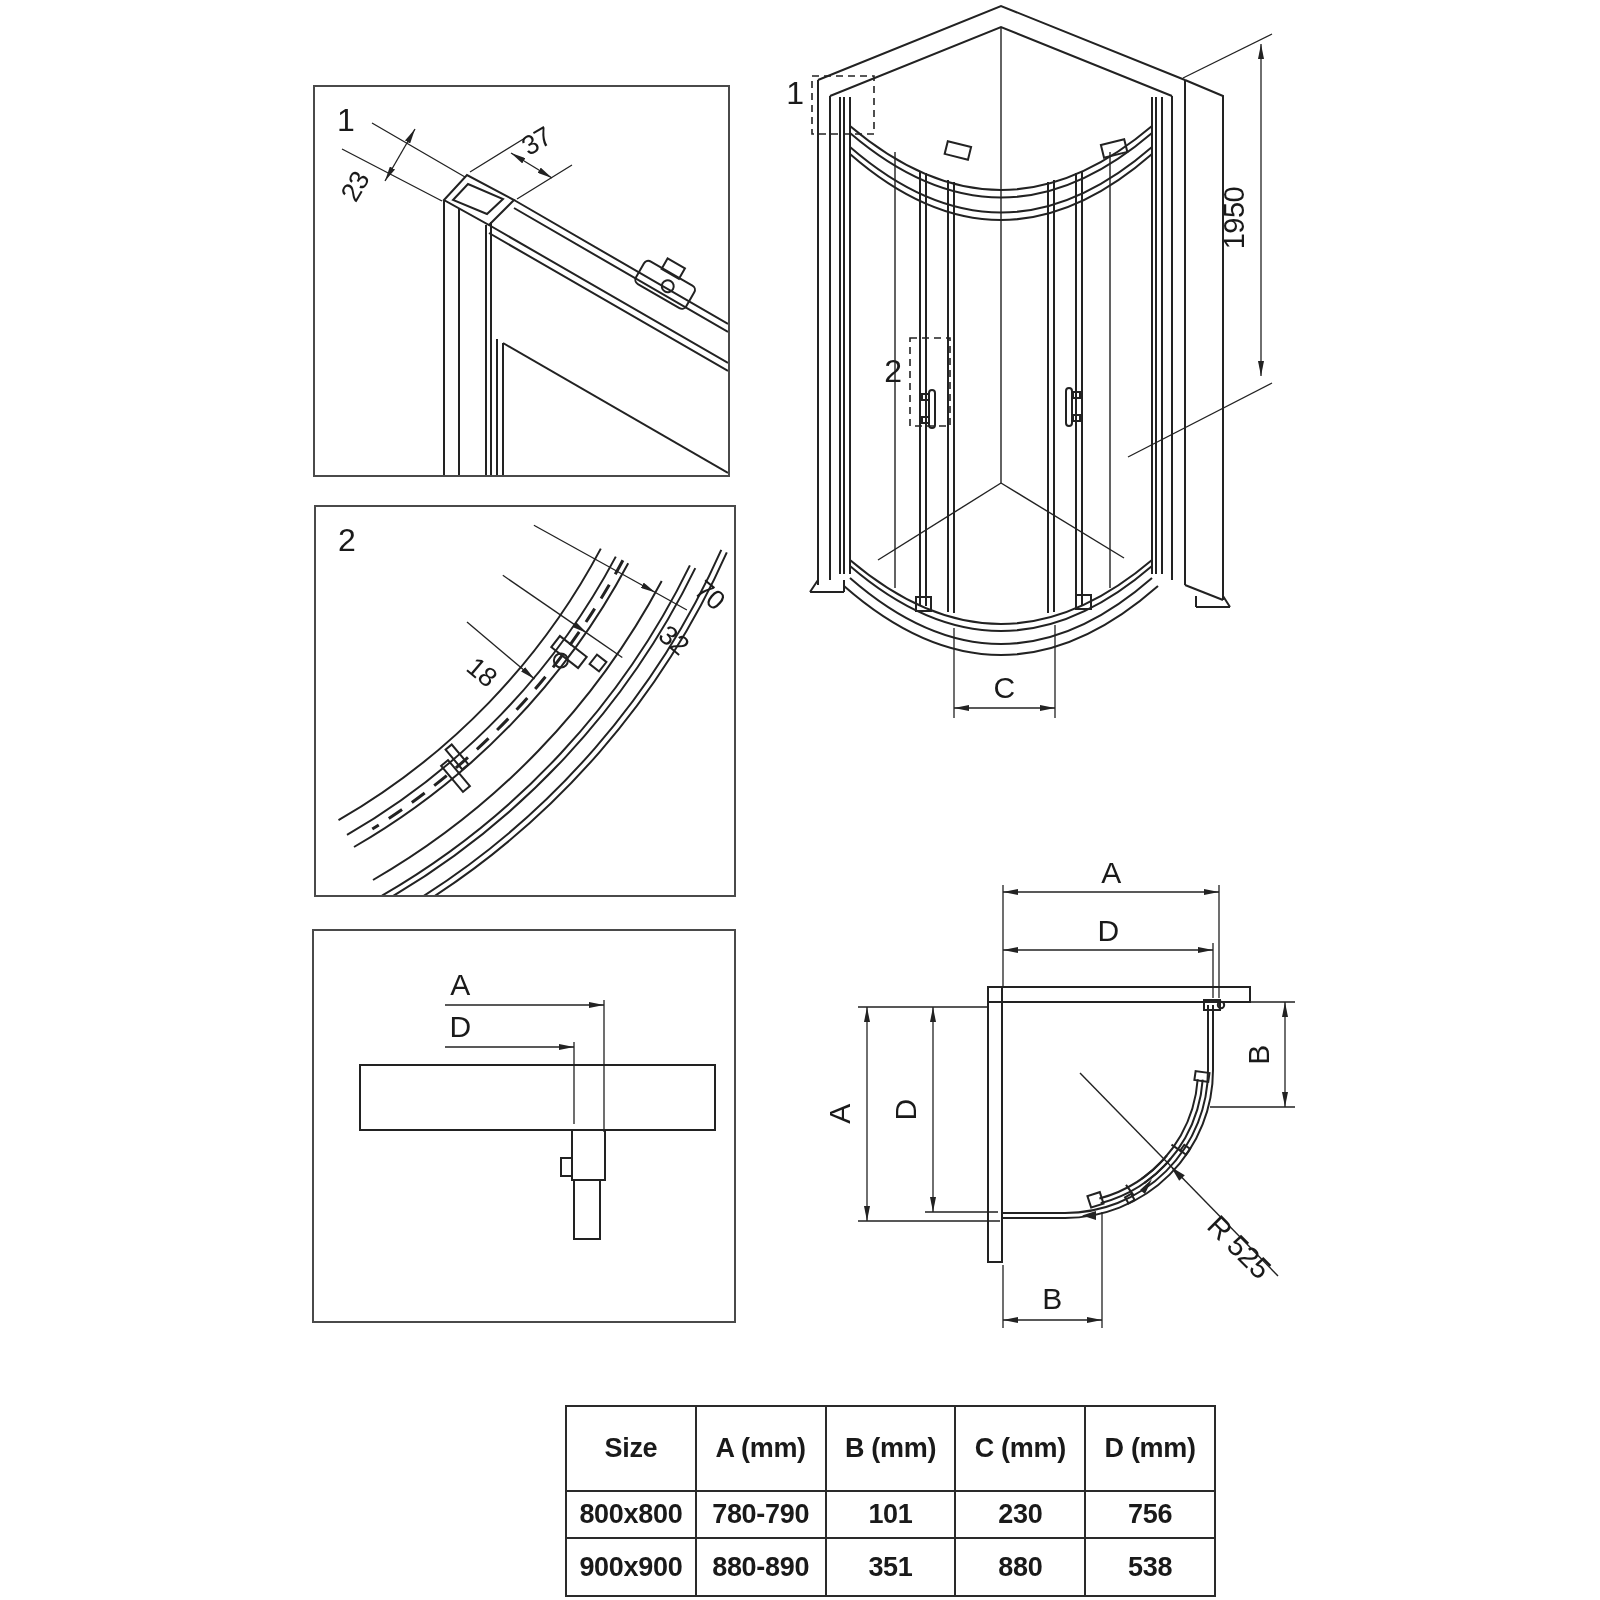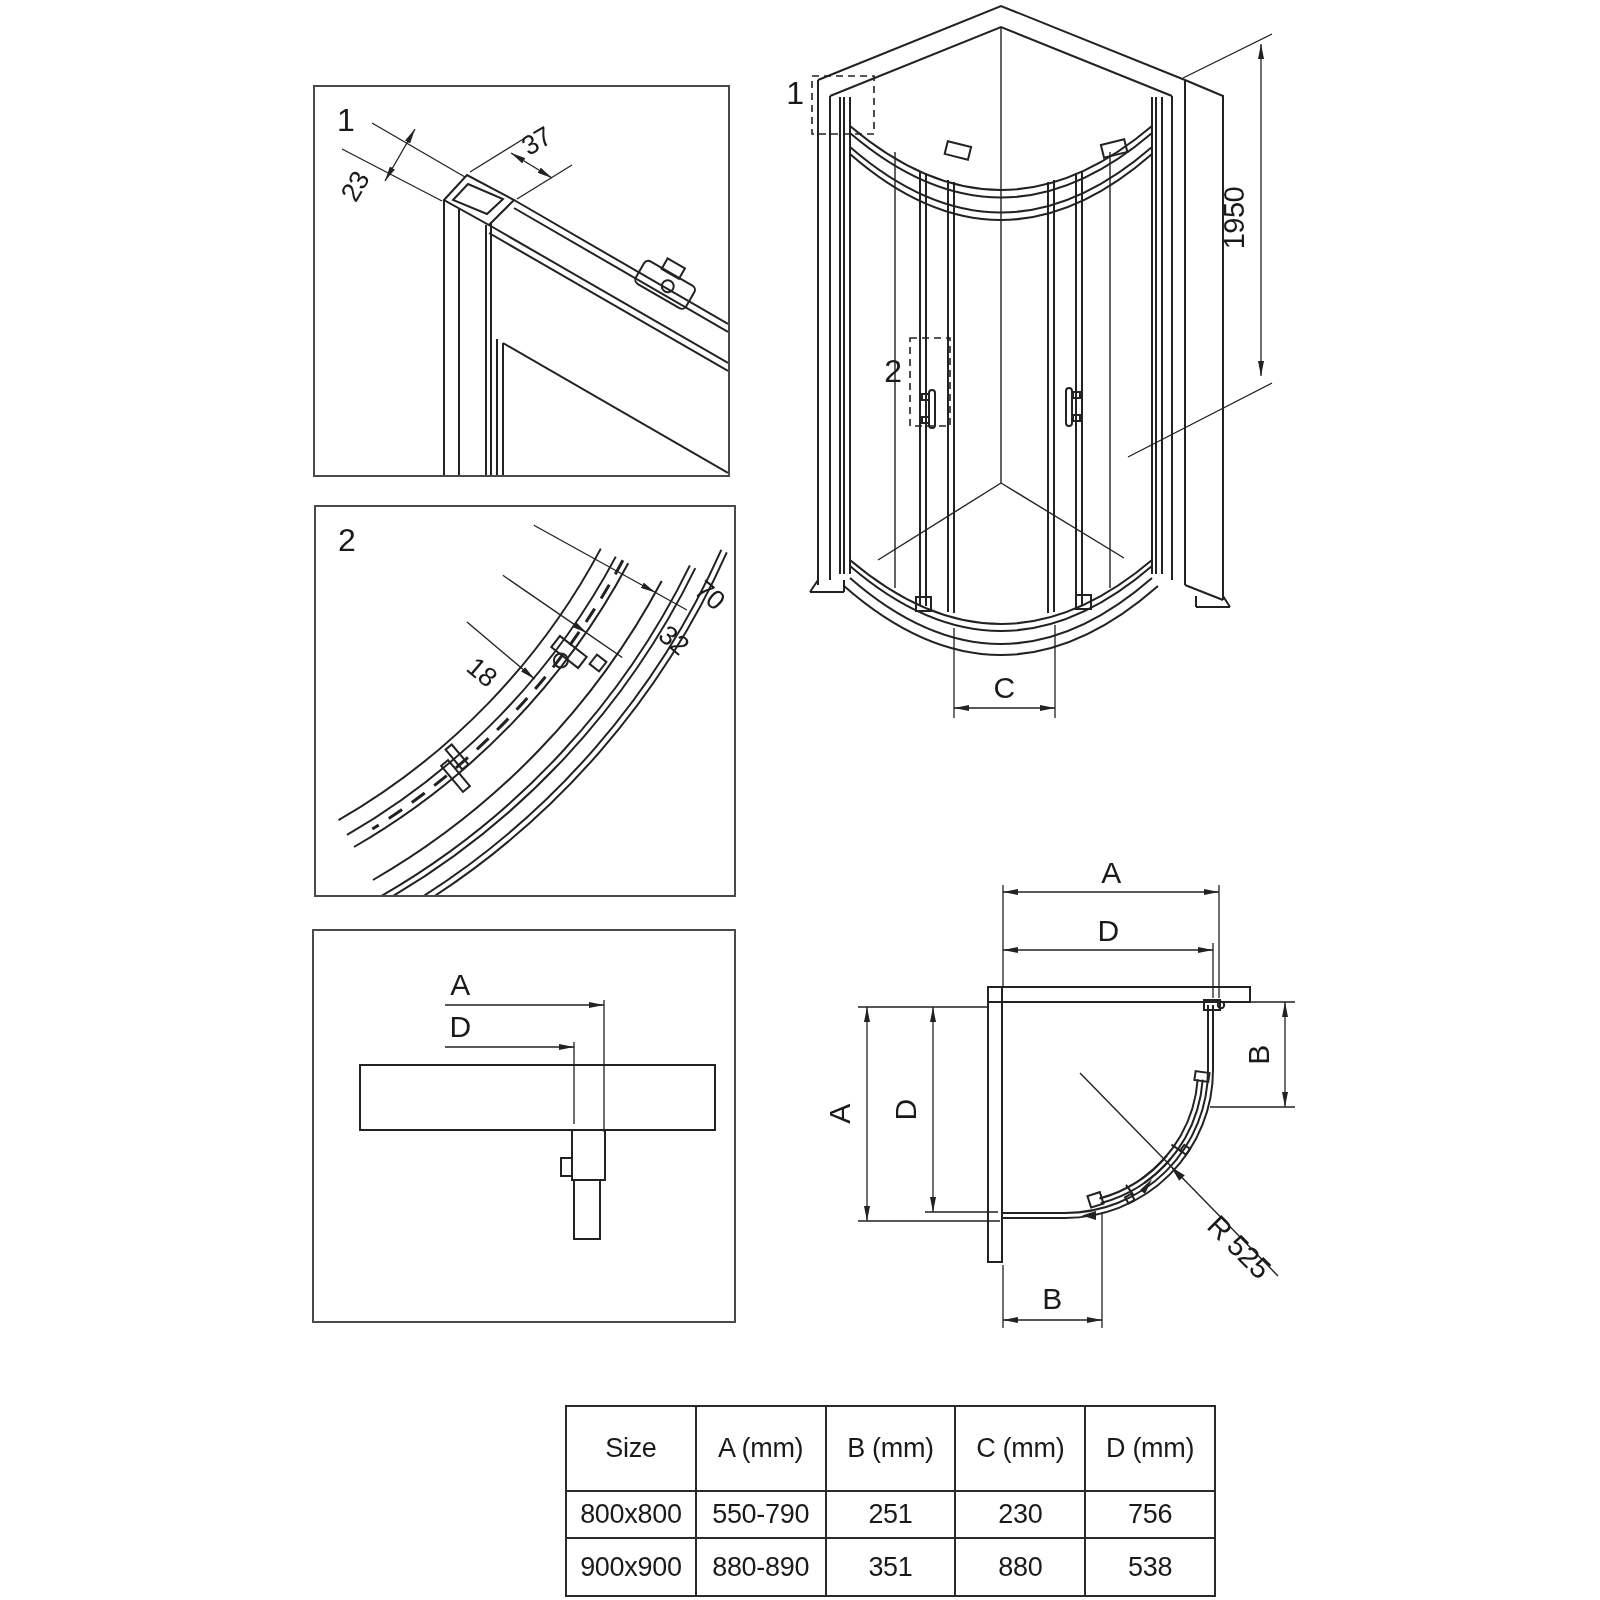--- a/index.html
+++ b/index.html
@@ -17,21 +17,21 @@
   svg text{fill:#1a1a1a;stroke:none;font-family:"Liberation Sans",sans-serif;letter-spacing:-0.5px;}
   .boxlabel{font-size:32px;}
   .dimtxt{font-size:27px;}
   .biglbl{font-size:30px;}
   #dim-table{
     position:absolute;left:565px;top:1405px;width:651px;height:192px;
     border-collapse:collapse;table-layout:fixed;background:#fff;
   }
   #dim-table th,#dim-table td{
     border:2px solid #2a2a2a;text-align:center;vertical-align:middle;
-    font-size:27px;font-weight:normal;letter-spacing:-0.3px;padding:0;
+    font-size:27px;font-weight:bold;letter-spacing:-0.3px;padding:0;
   }
   #dim-table tr.hdr{height:78px;}
   #dim-table tr.r1{height:44px;}
   #dim-table tr.r2{height:53px;}
 </style>
 </head>
 <body>
 
 <div id="box1" class="dbox">
 <svg width="413" height="388" viewBox="0 0 413 388">
@@ -244,22 +244,22 @@
   <tbody>
     <tr class="hdr">
       <th>Size</th>
       <th>A (mm)</th>
       <th>B (mm)</th>
       <th>C (mm)</th>
       <th>D (mm)</th>
     </tr>
     <tr class="r1">
       <td>800x800</td>
-      <td>550-790</td>
-      <td>251</td>
+      <td>780-790</td>
+      <td>101</td>
       <td>230</td>
       <td>756</td>
     </tr>
     <tr class="r2">
       <td>900x900</td>
       <td>880-890</td>
       <td>351</td>
       <td>880</td>
       <td>538</td>
     </tr>

